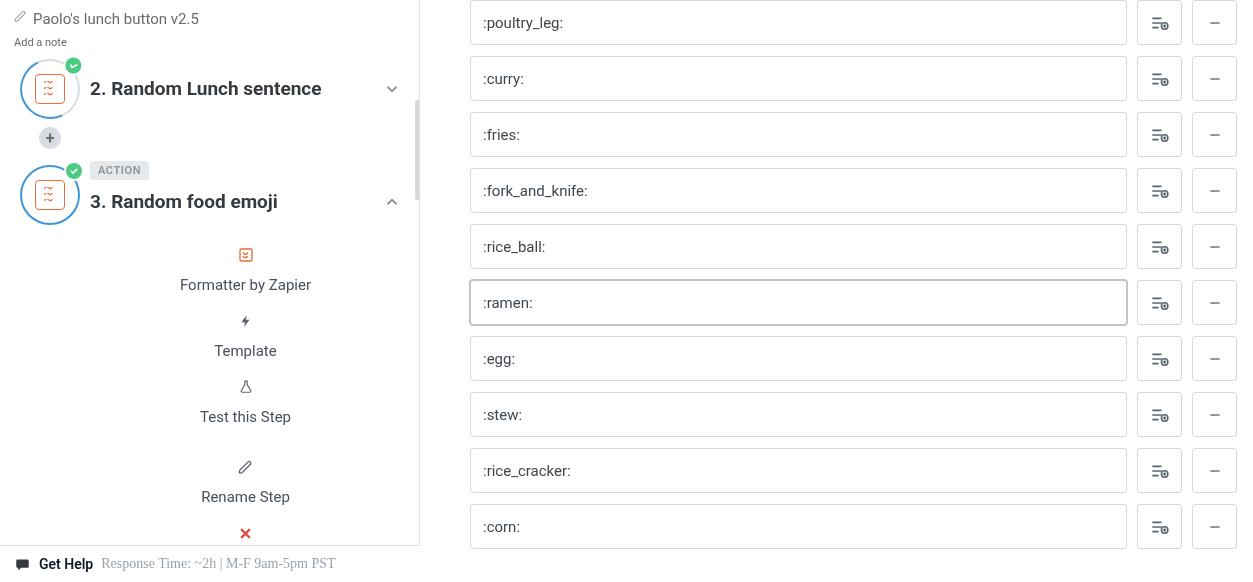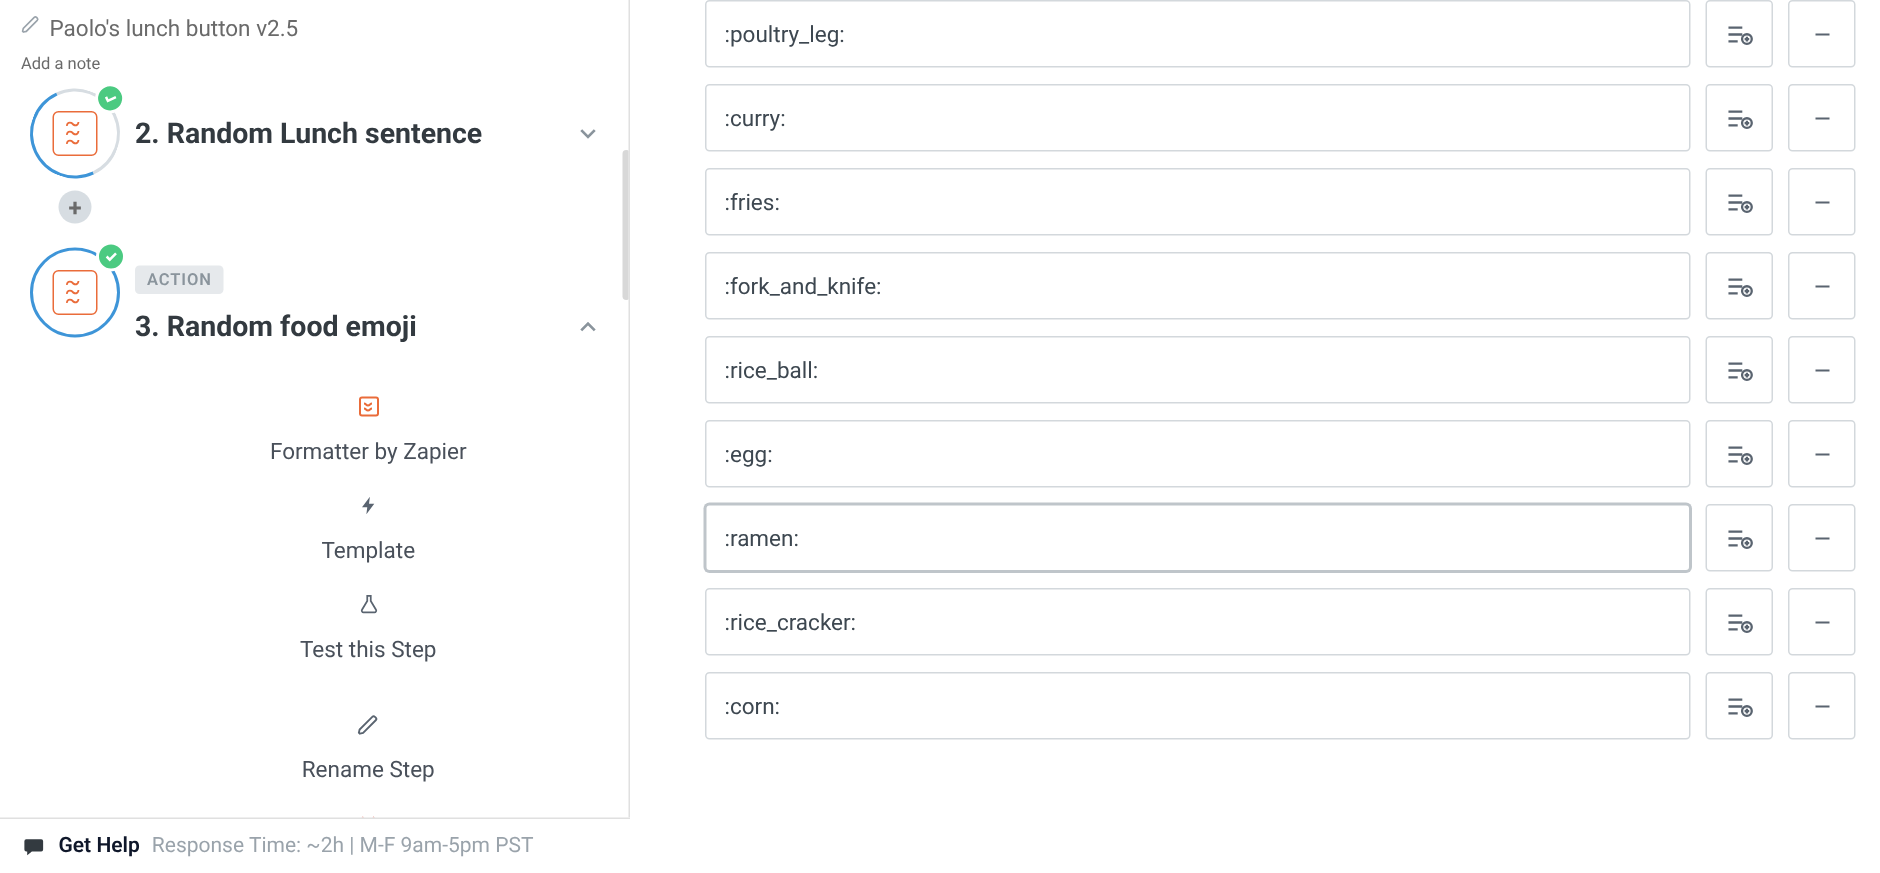--- a/index.html
+++ b/index.html
@@ -157,21 +157,21 @@
   .chev { color: #8a949c; }
   .actionpill {
     display: inline-block;
     background: #e6e9ec;
     color: #8a949c;
     font-size: 11px;
     font-weight: 600;
     letter-spacing: 0.6px;
     padding: 3px 8px;
     border-radius: 3px;
-    margin-top: 20px;
+    margin-top: 4px;
     margin-bottom: 4px;
   }
   .menu {
     margin-top: 6px;
   }
   .menuitem {
     display: flex;
     align-items: center;
     gap: 12px;
     padding: 9px 10px;
@@ -204,21 +204,21 @@
     height: 37px;
     border-top: 1px solid #e0e0e0;
     display: flex;
     align-items: center;
     gap: 8px;
     padding: 0 14px;
     background: #fff;
     font-size: 14px;
   }
   .helpbar .gh { font-weight: 600; color: #0f172a; }
-  .helpbar .rt { color: #9aa3ab; }
+  .helpbar .rt { color: #9aa3ab; font-family: Liberation Serif, serif; }
   .main {
     position: absolute;
     left: 430px;
     top: 0;
     right: 0;
     bottom: 0;
     padding: 0 16px 0 40px;
     overflow: hidden;
   }
   .row {
@@ -493,20 +493,41 @@
           </span>
         </div>
         <div class="sqbtn">
           <span>
             <svg width="16" height="16" viewBox="0 0 24 24" fill="none" stroke="#5a6470" stroke-width="2">
               <path d="M5 12h14"></path>
             </svg>
           </span>
         </div>
       </div>
+      <div class="row focus">
+        <div class="inputcell">
+          <span>:ramen:</span>
+        </div>
+        <div class="sqbtn">
+          <span>
+            <svg width="20" height="16" viewBox="0 0 26 20" fill="none" stroke="#5a6470" stroke-width="2">
+              <path d="M3 4h12M3 10h12M3 16h8"></path>
+              <circle cx="19" cy="14" r="4.2"></circle>
+              <path d="M19 12v4M17 14h4"></path>
+            </svg>
+          </span>
+        </div>
+        <div class="sqbtn">
+          <span>
+            <svg width="16" height="16" viewBox="0 0 24 24" fill="none" stroke="#5a6470" stroke-width="2">
+              <path d="M5 12h14"></path>
+            </svg>
+          </span>
+        </div>
+      </div>
       <div class="row">
         <div class="inputcell">
           <span>:egg:</span>
         </div>
         <div class="sqbtn">
           <span>
             <svg width="20" height="16" viewBox="0 0 26 20" fill="none" stroke="#5a6470" stroke-width="2">
               <path d="M3 4h12M3 10h12M3 16h8"></path>
               <circle cx="19" cy="14" r="4.2"></circle>
               <path d="M19 12v4M17 14h4"></path>
@@ -514,23 +535,23 @@
           </span>
         </div>
         <div class="sqbtn">
           <span>
             <svg width="16" height="16" viewBox="0 0 24 24" fill="none" stroke="#5a6470" stroke-width="2">
               <path d="M5 12h14"></path>
             </svg>
           </span>
         </div>
       </div>
-      <div class="row focus">
-        <div class="inputcell">
-          <span>:ramen:</span>
+      <div class="row">
+        <div class="inputcell">
+          <span>:stew:</span>
         </div>
         <div class="sqbtn">
           <span>
             <svg width="20" height="16" viewBox="0 0 26 20" fill="none" stroke="#5a6470" stroke-width="2">
               <path d="M3 4h12M3 10h12M3 16h8"></path>
               <circle cx="19" cy="14" r="4.2"></circle>
               <path d="M19 12v4M17 14h4"></path>
             </svg>
           </span>
         </div>

